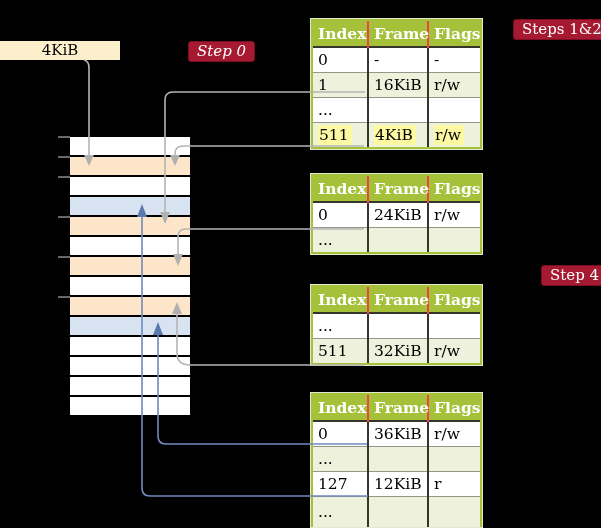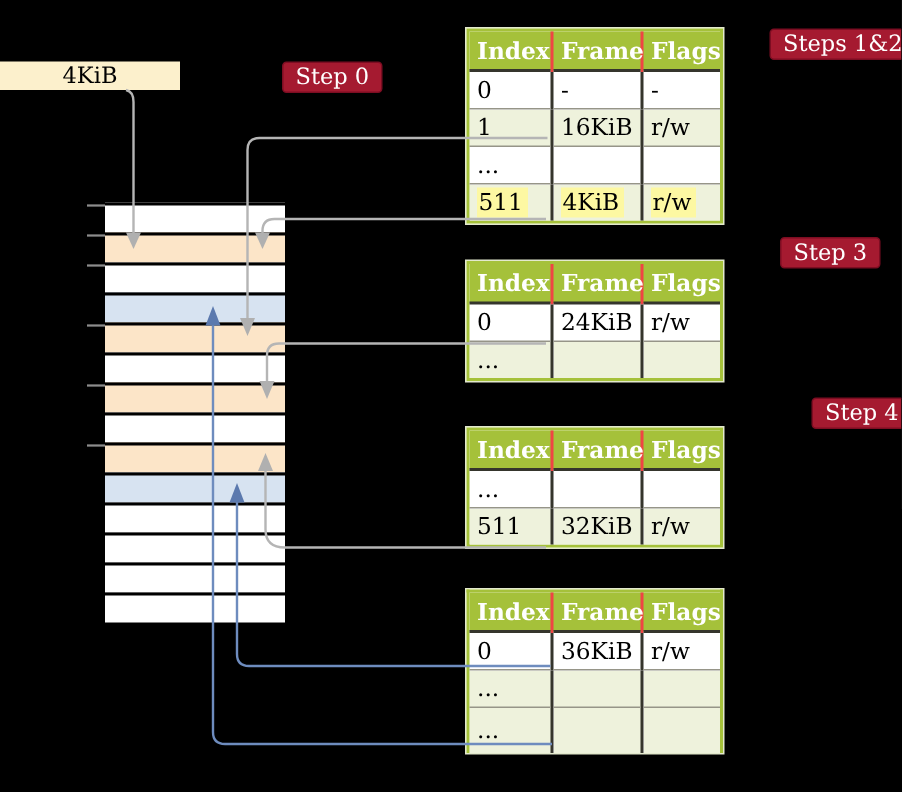--- a/index.html
+++ b/index.html
@@ -18,21 +18,21 @@
   .box4kib{
     position:absolute;left:0;top:41px;width:120px;height:19px;
     background:var(--box-cream);color:#000;font-size:15px;line-height:19px;text-align:center;
   }
   
   .badge{
     position:absolute;height:17px;padding:1px 8px;background:var(--badge-red);
     border:1px solid #7d0d22;border-radius:3px;color:#fff;font-size:15px;line-height:16px;
     white-space:nowrap;
   }
-  .badge.b0{left:188px;top:41px;}
+  .badge.b0{left:188px;top:41px;font-style:italic;}
   .badge.b12{left:513px;top:19px;}
   .badge.b3{left:520px;top:158px;}
   .badge.b4{left:513px;top:265px;margin-left:28px;}
   
   #memcol{position:absolute;left:70px;top:135px;width:120px;border-bottom:2px solid #000;z-index:1;}
   .mrow{height:20px;box-sizing:border-box;border-top:2px solid #000;background:var(--row-white);}
   .mrow.table{background:var(--frame-table);}
   .mrow.mapped{background:var(--frame-mapped);}
   .mrow.free{background:var(--row-white);}
   
@@ -69,21 +69,20 @@
 <body>
 
 <div id="canvas">
 
   <div class="box4kib">
     <span>4KiB</span>
   </div>
 
   <div class="badge b0">Step 0</div>
   <div class="badge b12">Steps 1&amp;2</div>
-  <div class="badge b3">Step 3</div>
   <div class="badge b4">Step 4</div>
 
   <div id="memcol">
       <div class="mrow free"></div>
       <div class="mrow table"></div>
       <div class="mrow free"></div>
       <div class="mrow mapped"></div>
       <div class="mrow table"></div>
       <div class="mrow free"></div>
       <div class="mrow table"></div>
@@ -207,20 +206,25 @@
         <tbody>
           <tr class="">
             <td>0</td>
             <td>36KiB</td>
             <td>r/w</td>
           </tr>
           <tr class="shaded">
             <td>...</td>
             <td></td>
             <td></td>
+          </tr>
+          <tr class="">
+            <td>127</td>
+            <td>12KiB</td>
+            <td>r</td>
           </tr>
           <tr class="shaded">
             <td>...</td>
             <td></td>
             <td></td>
           </tr>
         </tbody>
     </table>
   </div>
 

